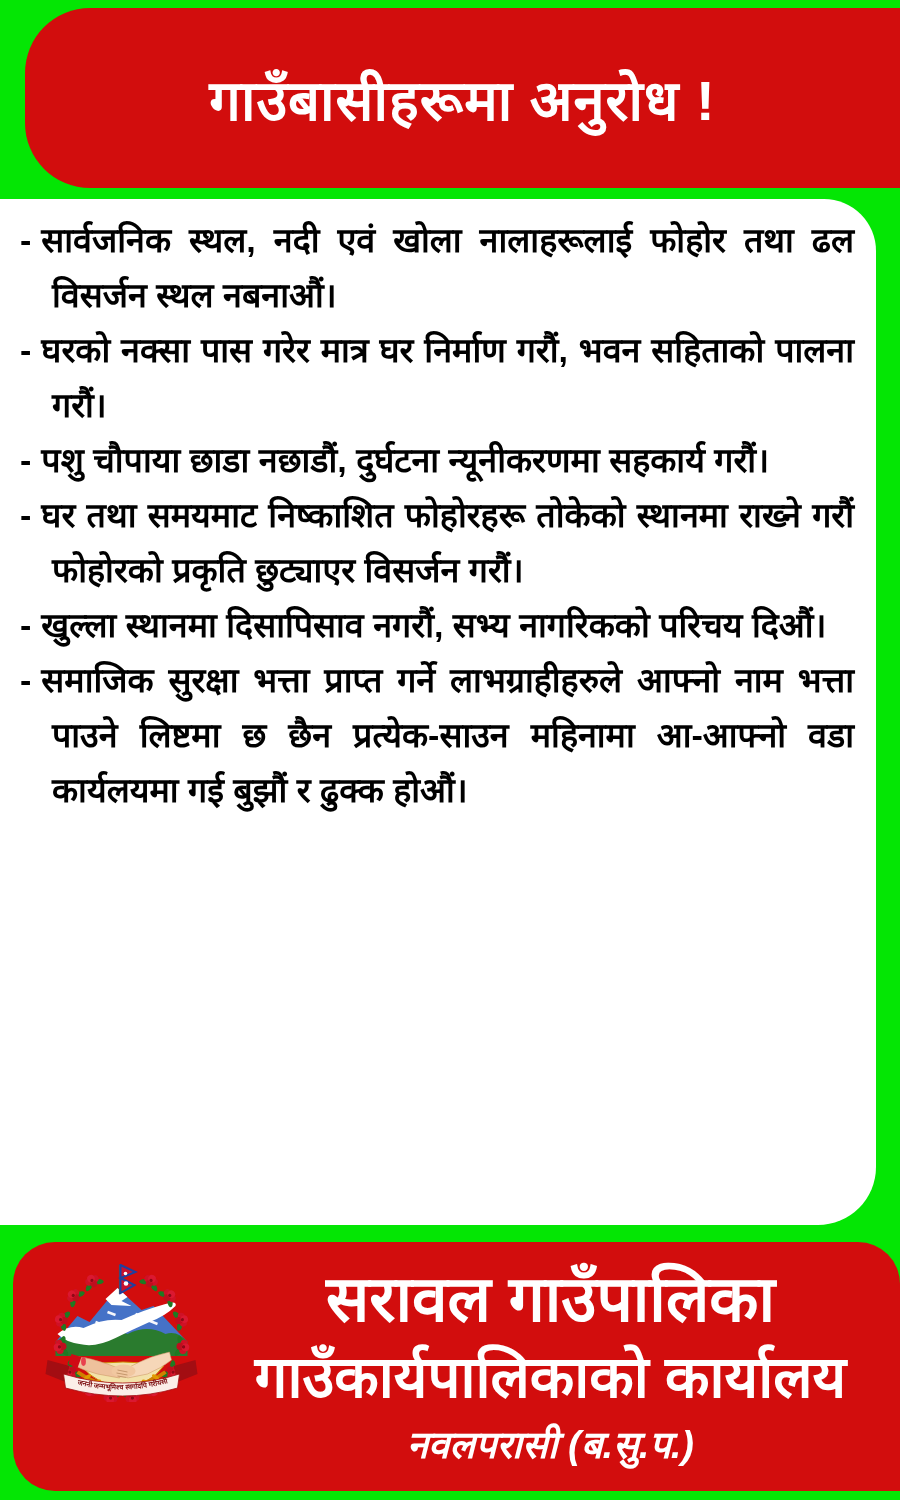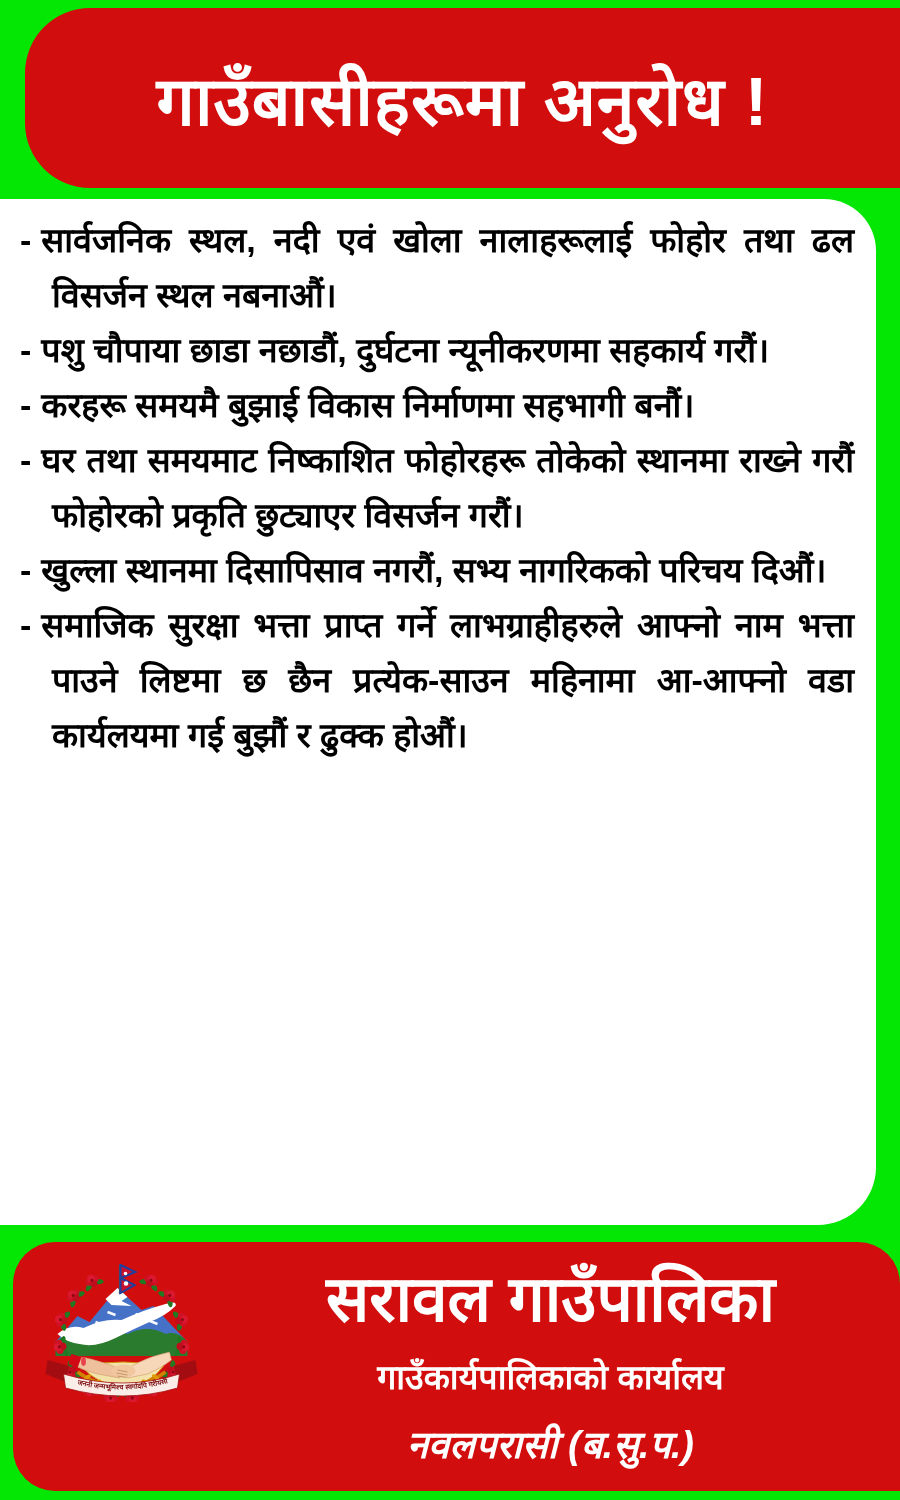--- a/index.html
+++ b/index.html
@@ -14,21 +14,21 @@
   
   .header-banner {
     position:absolute; left:25px; top:8px; right:0; height:180px;
     background: var(--banner_red, #d20d0d);
     border-radius:65px 0 0 65px;
     display:flex; align-items:center; justify-content:center;
   }
   .header-banner h1 {
     margin:8px; padding:0 30px;
     color: var(--text_white, #fff);
-    font-size:68px; font-weight:bold; letter-spacing:1px;
+    font-size:56px; font-weight:bold; letter-spacing:1px;
     white-space:nowrap;
   }
 
   
   .notice-body {
     position:absolute; left:0; top:199px; width:876px; height:1026px;
     background: var(--body_white, #fff);
     border-radius:0 52px 58px 0;
   }
   .notice-list {
@@ -50,37 +50,37 @@
   }
   .emblem {
     position:absolute; left:30px; top:22px; width:157px; height:138px;
   }
   .footer-text {
     position:absolute; left:200px; right:12px; top:0; bottom:0;
     display:flex; flex-direction:column; align-items:center; justify-content:center;
     color: var(--text_white, #fff); text-align:center;
   }
   .footer-text .org      { font-size:64px; font-weight:bold; line-height:80px; white-space:nowrap;text-align:center; }
-  .footer-text .office   { font-size:34px; font-weight:bold; line-height:76px; white-space:nowrap; }
+  .footer-text .office   { font-size:58px; font-weight:bold; line-height:76px; white-space:nowrap; }
   .footer-text .district { font-size:38px; font-weight:bold; line-height:60px; white-space:nowrap;font-style:italic; }
 </style>
 </head>
 <body style="--frame_green: #04e604; --banner_red: #d20d0d; --body_white: #ffffff; --text_black: #000000; --text_white: #ffffff;">
 
 <div class="poster">
 
   <div class="header-banner">
     <h1>गाउँबासीहरूमा अनुरोध !</h1>
   </div>
 
   <div class="notice-body">
     <ul class="notice-list" id="notice-list">
         <li><span class="dash">-</span><span class="itxt">सार्वजनिक स्थल, नदी एवं खोला नालाहरूलाई फोहोर तथा ढल विसर्जन स्थल नबनाऔं।</span></li>
+        <li><span class="dash">-</span><span class="itxt">घरको नक्सा पास गरेर मात्र घर निर्माण गरौं, भवन सहिताको पालना गरौं।</span></li>
         <li><span class="dash">-</span><span class="itxt">पशु चौपाया छाडा नछाडौं, दुर्घटना न्यूनीकरणमा सहकार्य गरौं।</span></li>
-        <li><span class="dash">-</span><span class="itxt">करहरू समयमै बुझाई विकास निर्माणमा सहभागी बनौं।</span></li>
         <li><span class="dash">-</span><span class="itxt">घर तथा समयमाट निष्काशित फोहोरहरू तोकेको स्थानमा राख्ने गरौं फोहोरको प्रकृति छुट्याएर विसर्जन गरौं।</span></li>
         <li><span class="dash">-</span><span class="itxt">खुल्ला स्थानमा दिसापिसाव नगरौं, सभ्य नागरिकको परिचय दिऔं।</span></li>
         <li><span class="dash">-</span><span class="itxt">समाजिक सुरक्षा भत्ता प्राप्त गर्ने लाभग्राहीहरुले आफ्नो नाम भत्ता पाउने लिष्टमा छ छैन प्रत्येक-साउन महिनामा आ-आफ्नो वडा कार्यलयमा गई बुझौं र ढुक्क होऔं।</span></li>
       </ul>
   </div>
 
   <div class="footer-banner">
 
     <div class="emblem">
       <svg viewBox="0 0 156 138" width="157" height="138">

